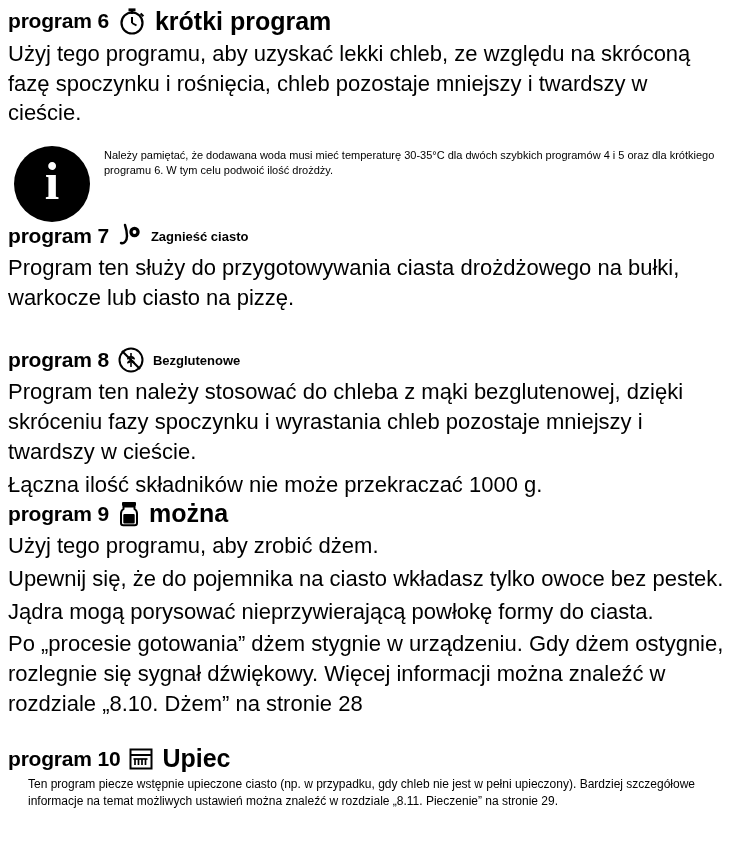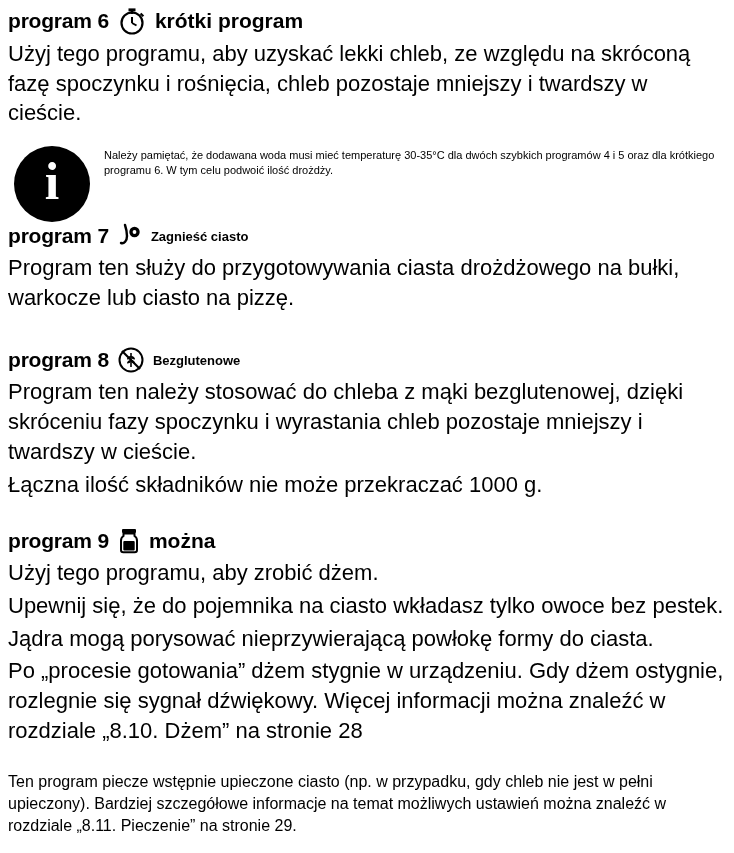--- a/index.html
+++ b/index.html
@@ -28,41 +28,42 @@
     margin: 0;
     padding: 0;
   }
   .prog-title {
     font-size: 21px;
     font-weight: bold;
     letter-spacing: -0.2px;
     white-space: nowrap;
   }
   .prog-name {
-    font-size: 21px;
+    font-size: 25px;
     font-weight: bold;
     white-space: nowrap;
   }
   .prog-name.small {
     font-size: 13px;
   }
   .icon-box {
     display: inline-flex;
     align-items: center;
     justify-content: center;
     flex: 0 0 auto;
   }
   p.body {
     font-size: 22px;
     line-height: 1.35;
     margin: 3px 0 0 0;
   }
   p.body.small {
-    font-size: 16px;
+    font-size: 12px;
     line-height: 1.35;
+    margin-left: 20px;
   }
   .note-block {
     display: flex;
     align-items: flex-start;
     gap: 14px;
     margin-top: 18px;
   }
   .info-circle {
     width: 76px;
     height: 76px;
@@ -87,21 +88,21 @@
     font-size: 11px;
     line-height: 1.38;
     padding-top: 2px;
   }
   .sec {
     margin-top: 0;
   }
   .sec-6 { padding-top: 6px; }
   .sec-7 { }
   .sec-8 { margin-top: 34px; }
-  .sec-9 { margin-top: 28px; }
+  .sec-9 { }
   .sec-10 { margin-top: 26px; }
   svg { display: block; }
 </style>
 </head>
 <body>
 
 <div class="page">
 
   <div class="sec sec-6">
     <div class="prog-head">
@@ -175,16 +176,28 @@
       </span>
       <span class="prog-name">można</span>
     </div>
     <p class="body">Użyj tego programu, aby zrobić dżem.</p>
     <p class="body">Upewnij się, że do pojemnika na ciasto wkładasz tylko owoce bez pestek.</p>
     <p class="body">Jądra mogą porysować nieprzywierającą powłokę formy do ciasta.</p>
     <p class="body">Po „procesie gotowania” dżem stygnie w urządzeniu. Gdy dżem ostygnie, rozlegnie się sygnał dźwiękowy. Więcej informacji można znaleźć w rozdziale „8.10. Dżem” na stronie 28</p>
   </div>
 
   <div class="sec sec-10">
+    <div class="prog-head">
+      <span class="prog-title">program 10</span>
+      <span class="icon-box">
+        <svg width="26" height="26" viewBox="0 0 26 26">
+          <rect x="2.5" y="3.5" width="21" height="19" fill="none" stroke="#000" stroke-width="2"></rect>
+          <line x1="2.5" y1="9" x2="23.5" y2="9" stroke="#000" stroke-width="2"></line>
+          <path d="M7 13 L7 19 M10.5 13 L10.5 19 M14 13 L14 19 M17.5 13 L17.5 19" stroke="#000" stroke-width="1.7"></path>
+          <line x1="5.5" y1="13" x2="19.5" y2="13" stroke="#000" stroke-width="1.7"></line>
+        </svg>
+      </span>
+      <span class="prog-name">Upiec</span>
+    </div>
     <p class="body small">Ten program piecze wstępnie upieczone ciasto (np. w przypadku, gdy chleb nie jest w pełni upieczony). Bardziej szczegółowe informacje na temat możliwych ustawień można znaleźć w rozdziale „8.11. Pieczenie” na stronie 29.</p>
   </div>
 
 </div>
 
 </body></html>

